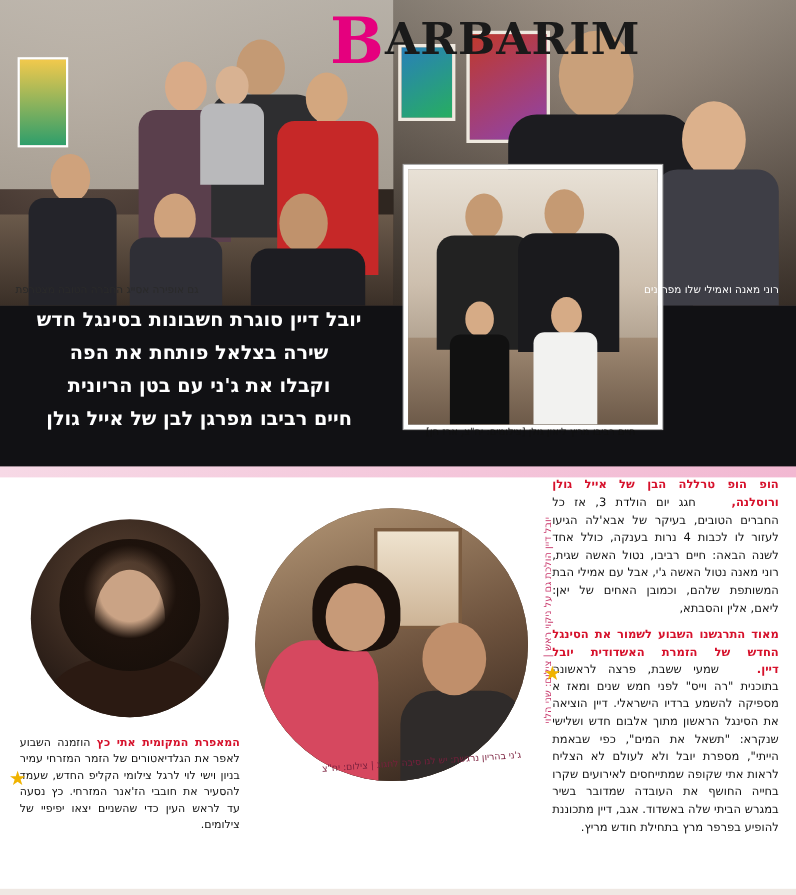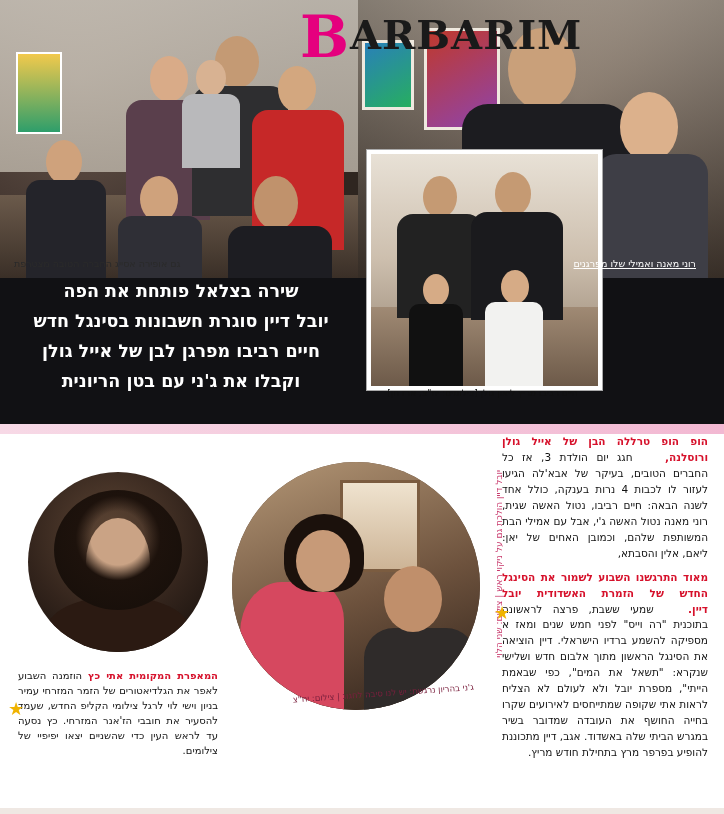--- a/index.html
+++ b/index.html
@@ -110,28 +110,27 @@
     left: 14px;
     top: 258px;
     font-size: 9.5px;
     color: #2a2a2a;
     direction: rtl;
     white-space: nowrap;
     z-index: 30;
   }
   .caption-right {
     position: absolute;
-    right: 28px;
+    right: 16px;
     top: 258px;
     font-size: 9.5px;
     color: #ffffff;
     direction: rtl;
     white-space: nowrap;
     z-index: 30;
-    text-decoration: underline;
   }
 
   
   .inset-photo {
     position: absolute;
     left: 367px;
     top: 150px;
     width: 227px;
     height: 232px;
     border: 4px solid #ffffff;
@@ -400,24 +399,24 @@
       <div class="f-body" style="left:238px;top:154px;width:112px;height:124px;background:#3e3e46;border-radius:20px 20px 0 0;"></div>
     </div>
 
     <div class="caption-bar">גם אופירה אסייג החברה הטובה מצטרפת</div>
     <div class="caption-right">רוני מאנה ואמילי שלו מפרגנים</div>
   </div>
 
   <div class="headline-band"></div>
 
   <div class="headline">
+    <div>יובל דיין סוגרת חשבונות בסינגל חדש</div>
     <div>שירה בצלאל פותחת את הפה</div>
-    <div>יובל דיין סוגרת חשבונות בסינגל חדש</div>
+    <div>וקבלו את ג'ני עם בטן הריונית</div>
     <div>חיים רביבו מפרגן לבן של אייל גולן</div>
-    <div>וקבלו את ג'ני עם בטן הריונית</div>
   </div>
 
   <div class="inset-photo">
     <div class="ip-floor"></div>
     <div class="f-head" style="left:52px;top:22px;width:34px;height:42px;background:#c59a73;"></div>
     <div class="f-body" style="left:26px;top:60px;width:86px;height:104px;background:#222;border-radius:16px 16px 0 0;"></div>
     <div class="f-head" style="left:124px;top:18px;width:36px;height:44px;background:#c59a73;"></div>
     <div class="f-body" style="left:100px;top:58px;width:92px;height:108px;background:#1a1a1d;border-radius:16px 16px 0 0;"></div>
     <div class="f-head" style="left:52px;top:120px;width:26px;height:32px;background:#d6ab86;"></div>
     <div class="f-body" style="left:38px;top:150px;width:54px;height:82px;background:#111;border-radius:10px 10px 0 0;"></div>

